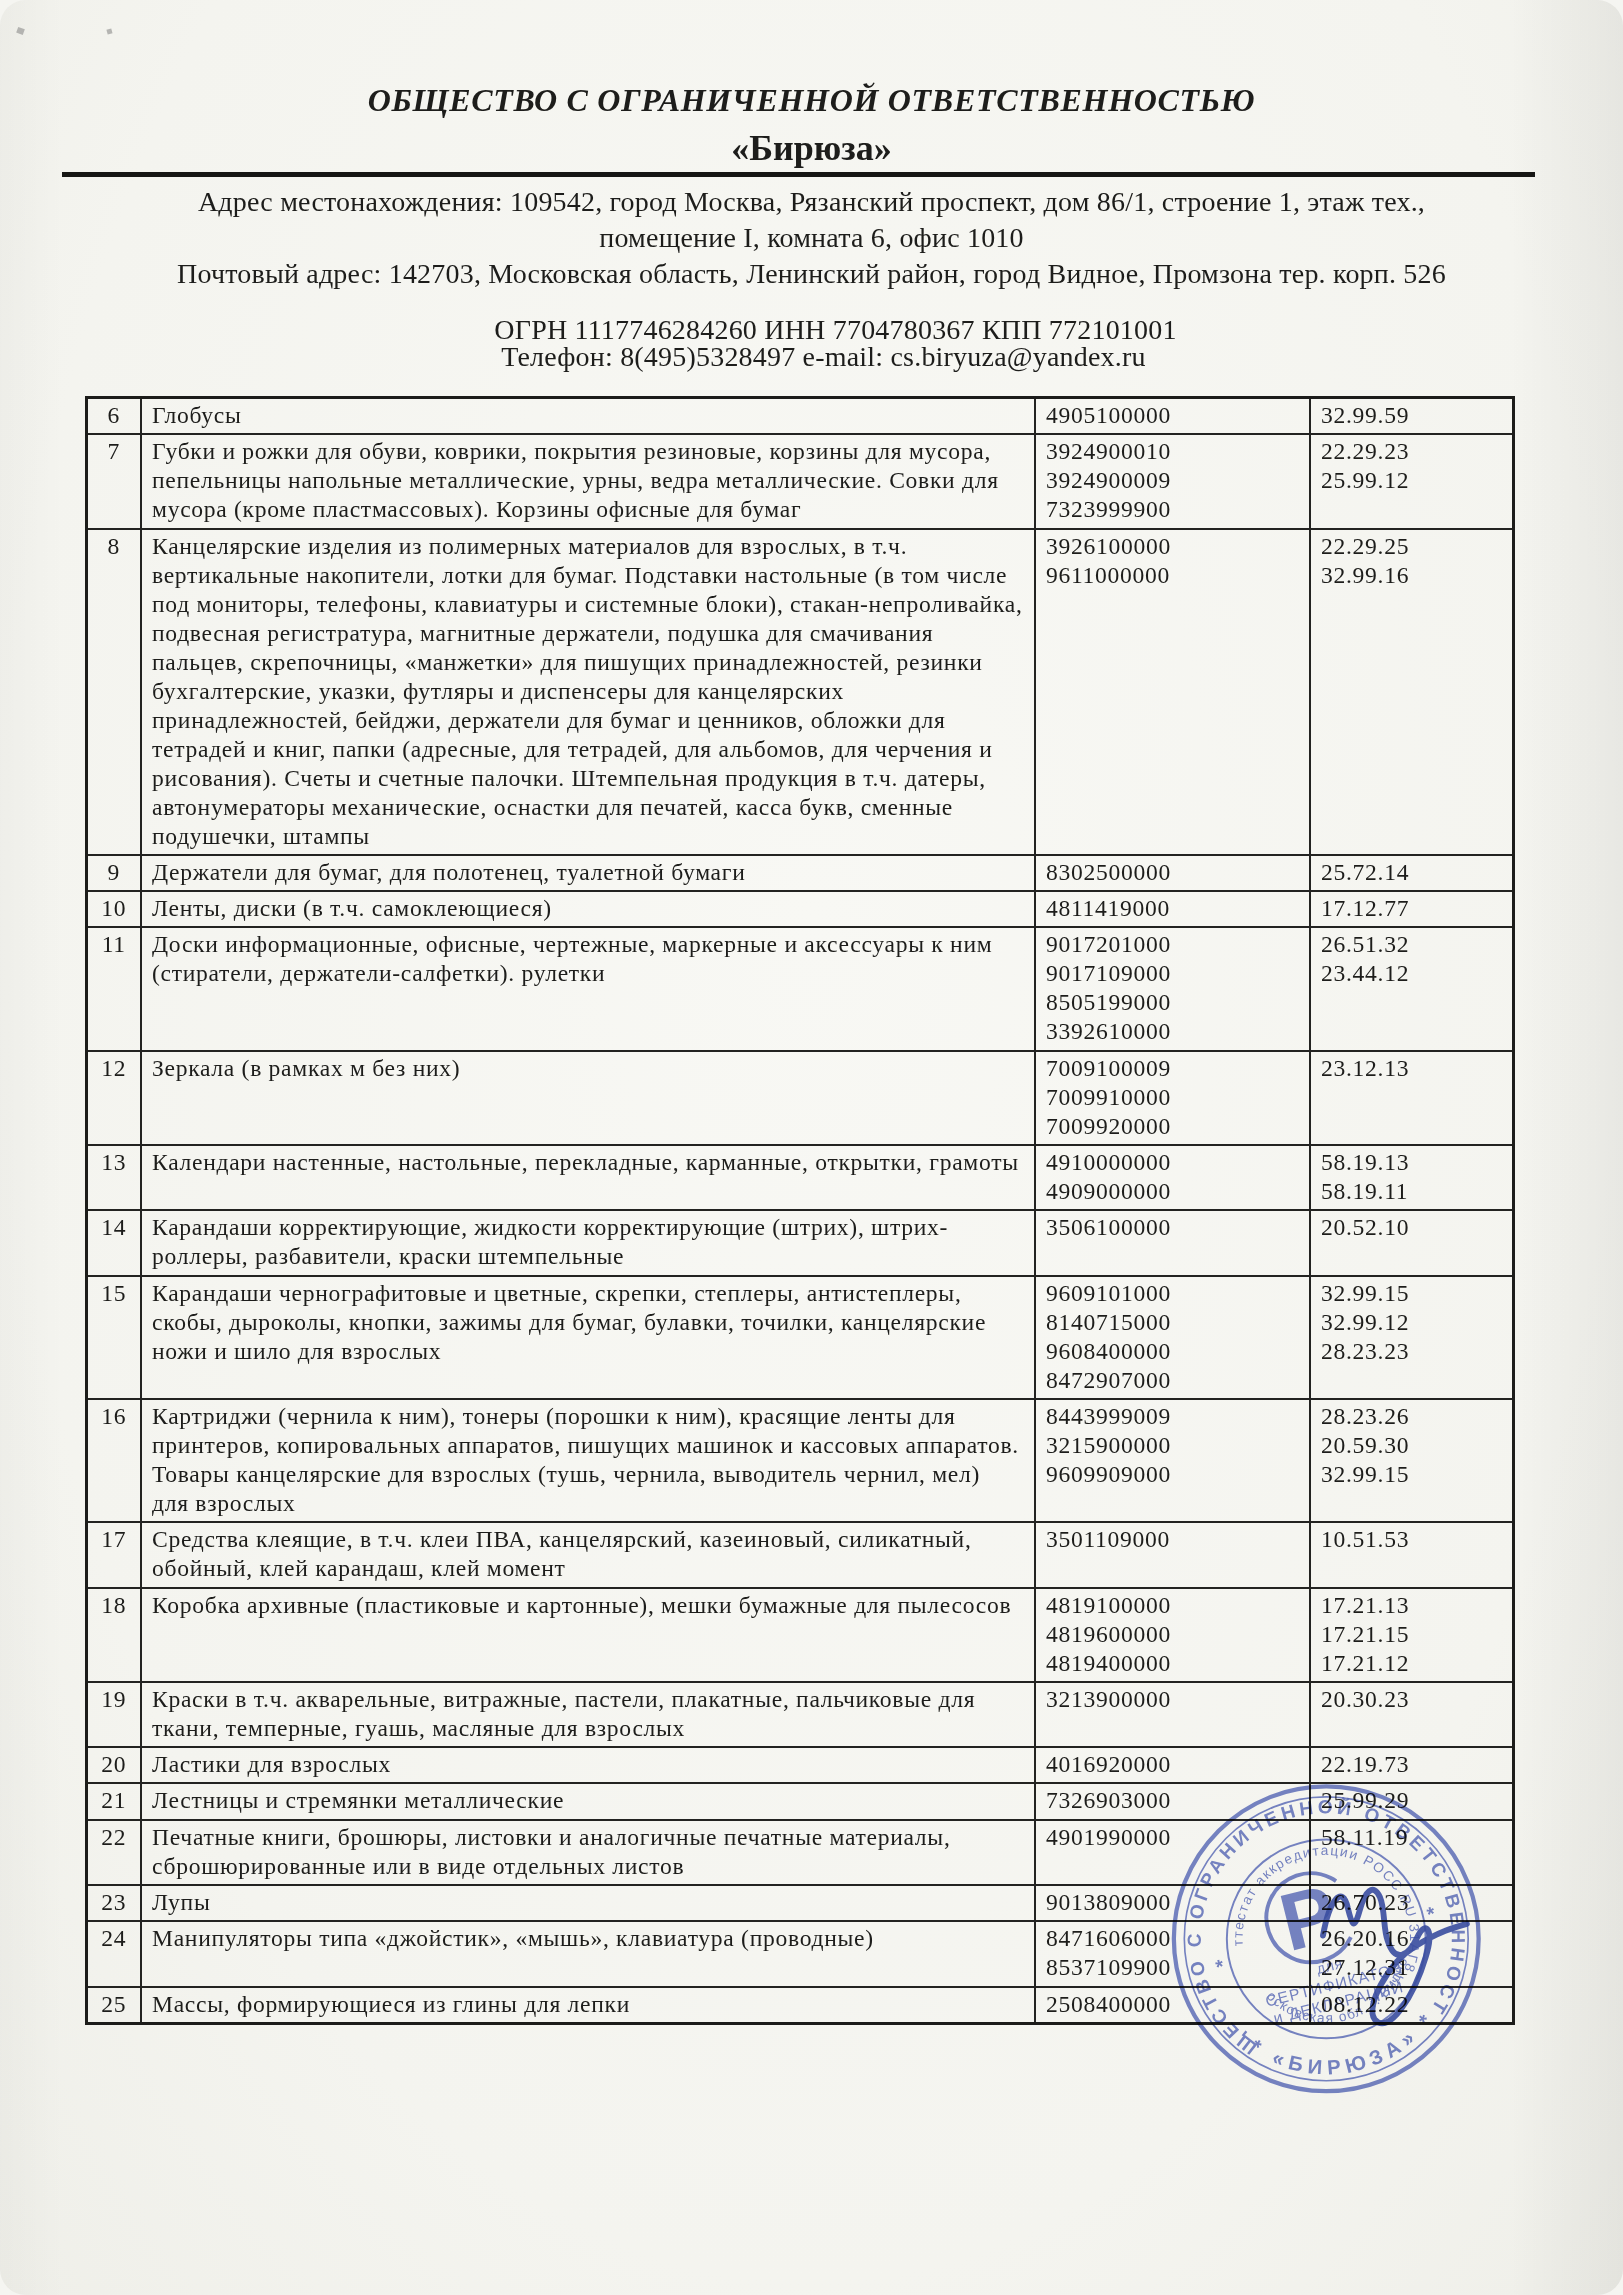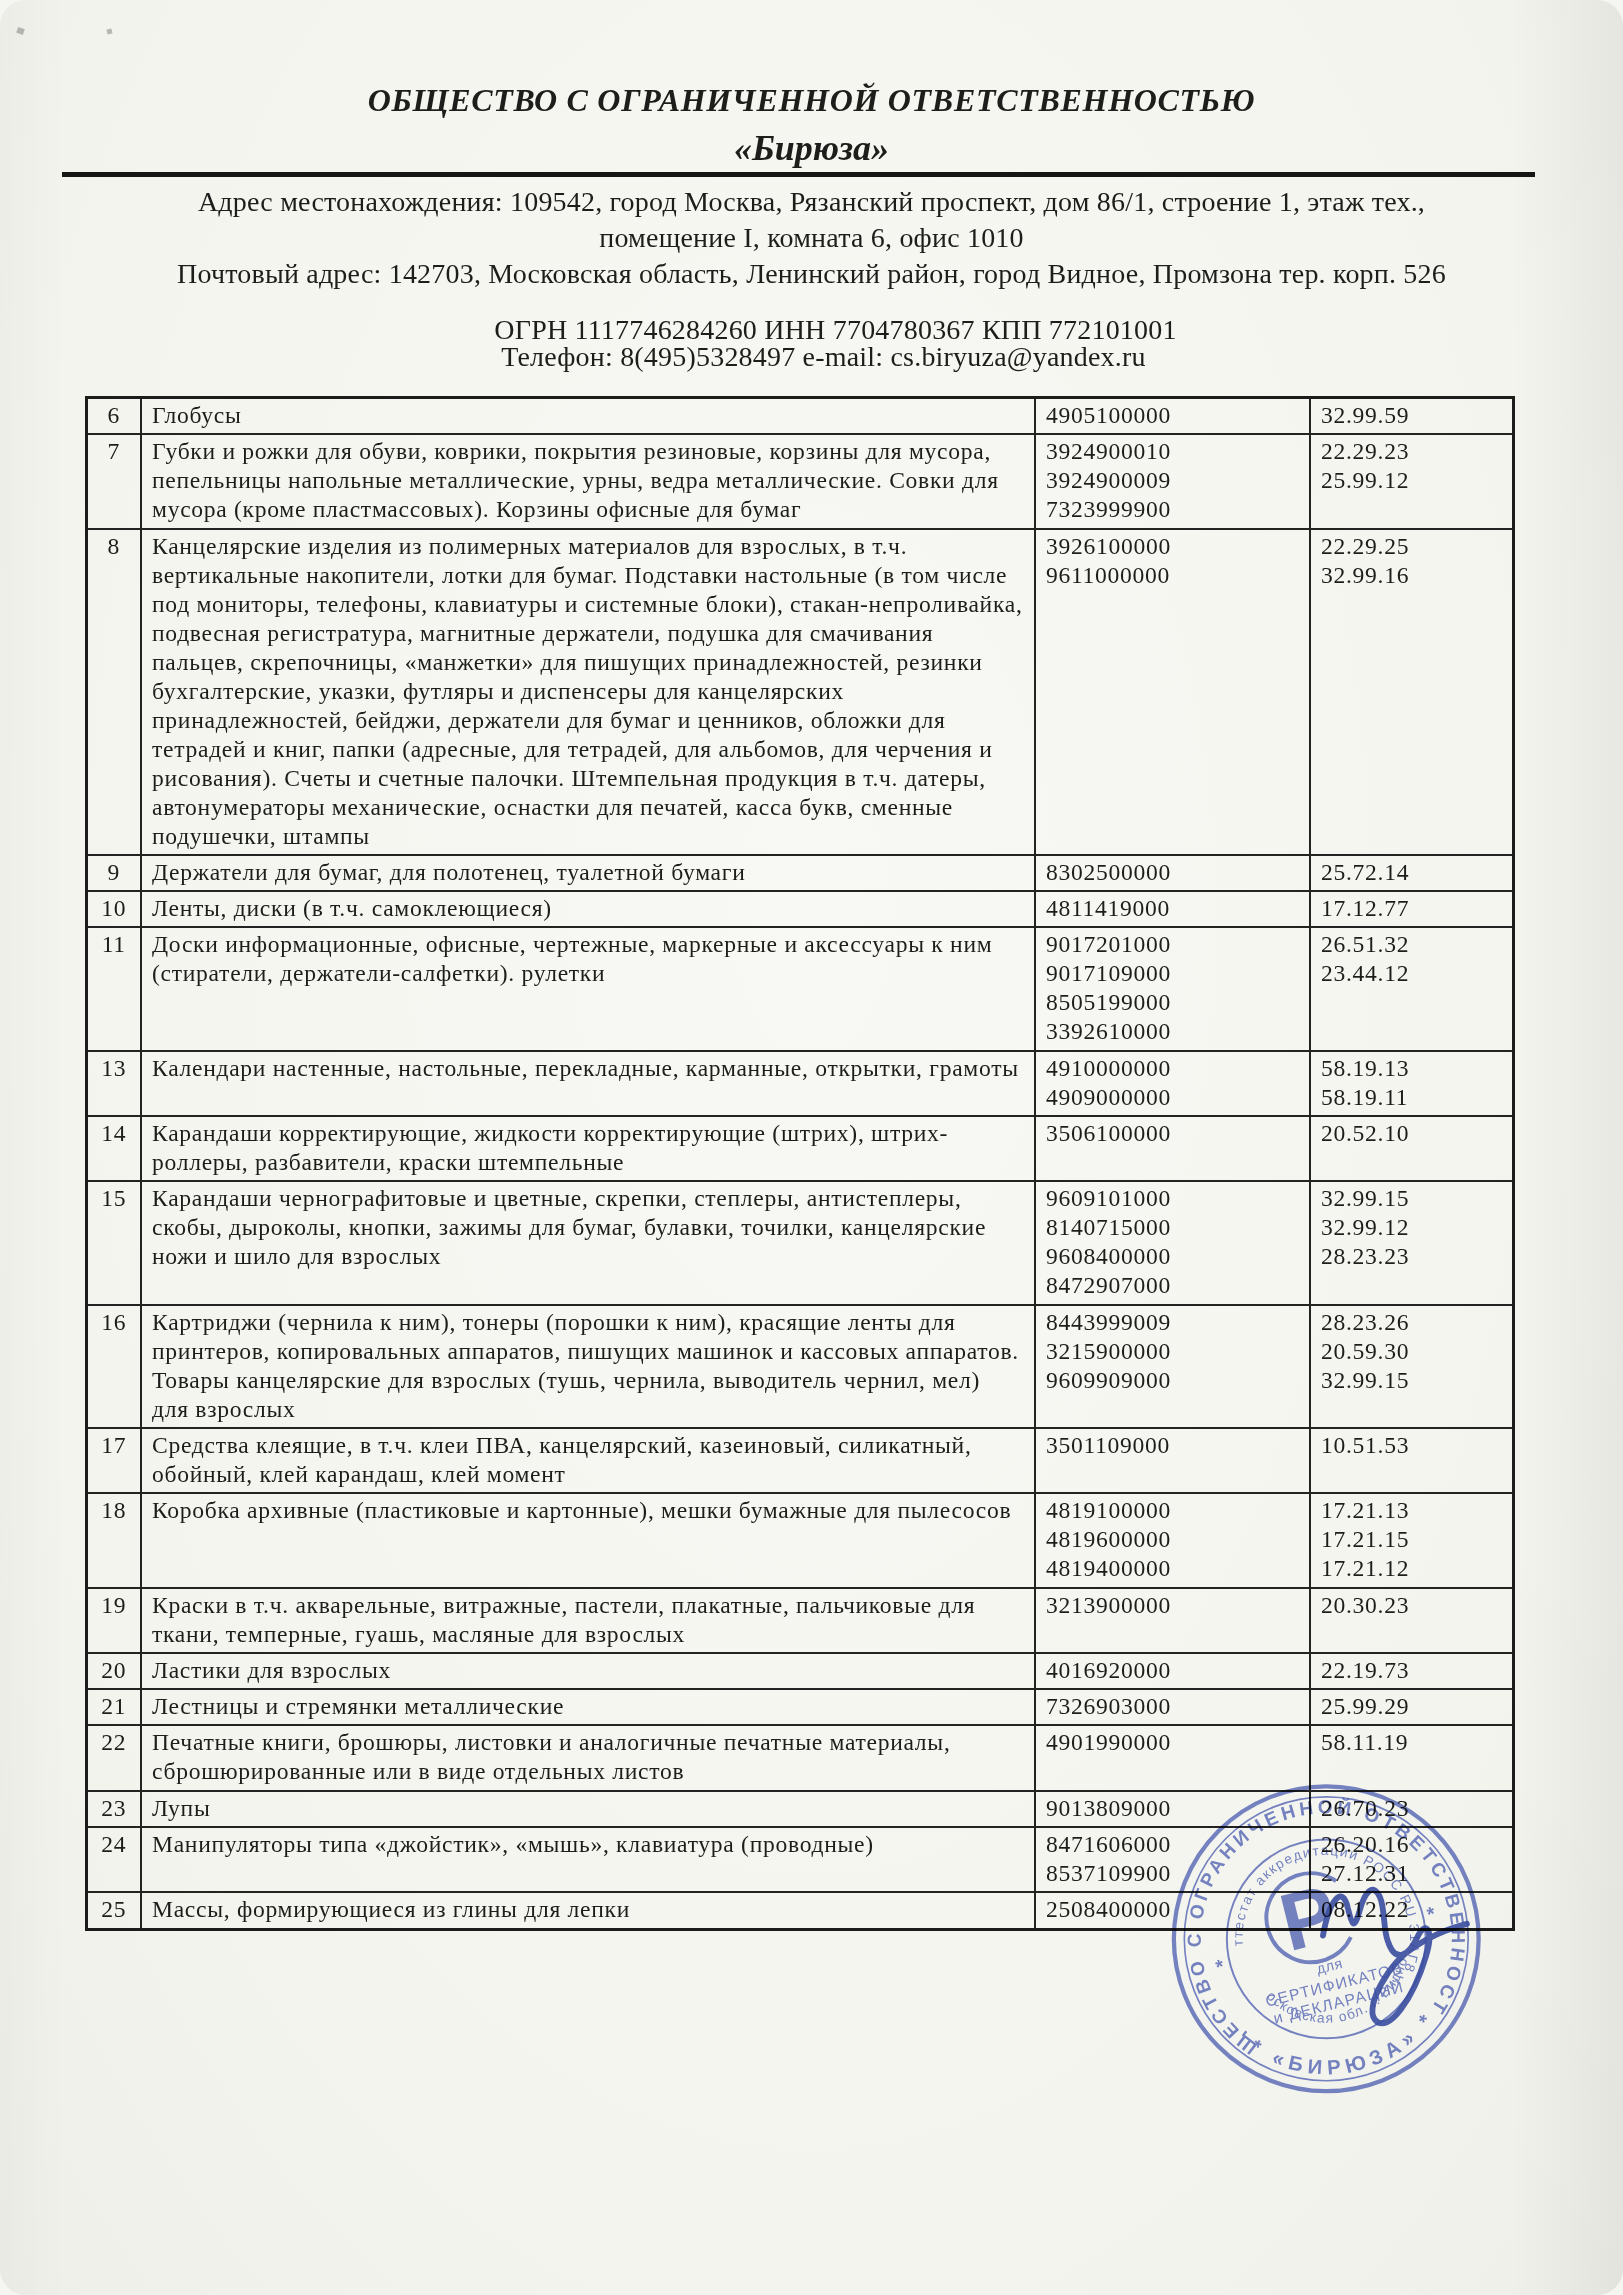--- a/index.html
+++ b/index.html
@@ -17,21 +17,21 @@
     border-radius: 26px;
   }
   .speck{position:absolute;background:#9a9a98;opacity:.7;}
   .s1{left:17px;top:27.5px;width:7.2px;height:5.9px;transform:rotate(20deg);}
   .s2{left:107px;top:29px;width:4.6px;height:5.2px;transform:rotate(-15deg);}
 
   .hdr{position:absolute;left:0;top:0;width:100%;}
   .title1{position:absolute;left:0;top:82px;width:100%;text-align:center;
     font-size:32px;font-weight:bold;font-style:italic;letter-spacing:0.7px;white-space:nowrap;}
   .title2{position:absolute;left:0;top:127px;width:100%;text-align:center;
-    font-size:36px;font-weight:bold;font-style:italic;}
+    font-size:36px;font-weight:bold;}
   .rule{position:absolute;left:62px;top:172px;width:1473px;height:4.6px;background:#161614;}
   .addr{position:absolute;width:100%;text-align:center;font-size:28px;letter-spacing:0.2px;white-space:nowrap;}
   .a1{top:186px;} .a2{top:222px;} .a3{top:258px;}
   .ogrn{top:314px;margin-left:24px;} .phone{top:341px;padding-left:12px;}
 
   table.doc{
     position:absolute;left:85px;top:396px;width:1426px;
     border-collapse:collapse;table-layout:fixed;
     background:transparent;
   }
@@ -141,20 +141,32 @@
     <td class="c-desc">Доски информационные, офисные, чертежные, маркерные и аксессуары к ним (стиратели, держатели-салфетки). рулетки</td>
     <td class="c-code">
             <span class="code-line">9017201000</span>
             <span class="code-line">9017109000</span>
             <span class="code-line">8505199000</span>
             <span class="code-line">3392610000</span>
           </td>
     <td class="c-class">
             <span class="class-line">26.51.32</span>
             <span class="class-line">23.44.12</span>
+          </td>
+  </tr>
+        <tr>
+    <td class="c-num">12</td>
+    <td class="c-desc">Зеркала (в рамках м без них)</td>
+    <td class="c-code">
+            <span class="code-line">7009100009</span>
+            <span class="code-line">7009910000</span>
+            <span class="code-line">7009920000</span>
+          </td>
+    <td class="c-class">
+            <span class="class-line">23.12.13</span>
           </td>
   </tr>
         <tr>
     <td class="c-num">13</td>
     <td class="c-desc">Календари настенные, настольные, перекладные, карманные, открытки, грамоты</td>
     <td class="c-code">
             <span class="code-line">4910000000</span>
             <span class="code-line">4909000000</span>
           </td>
     <td class="c-class">

